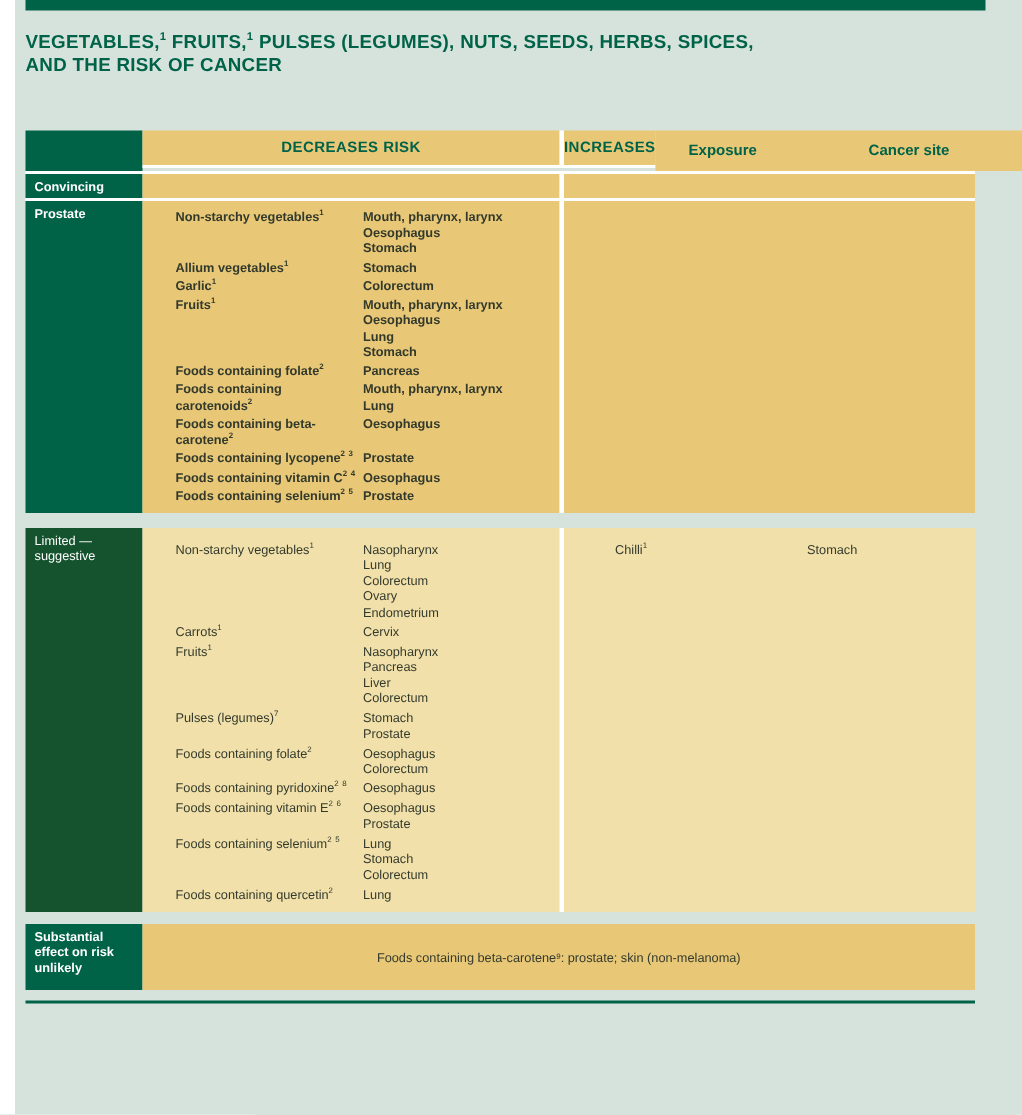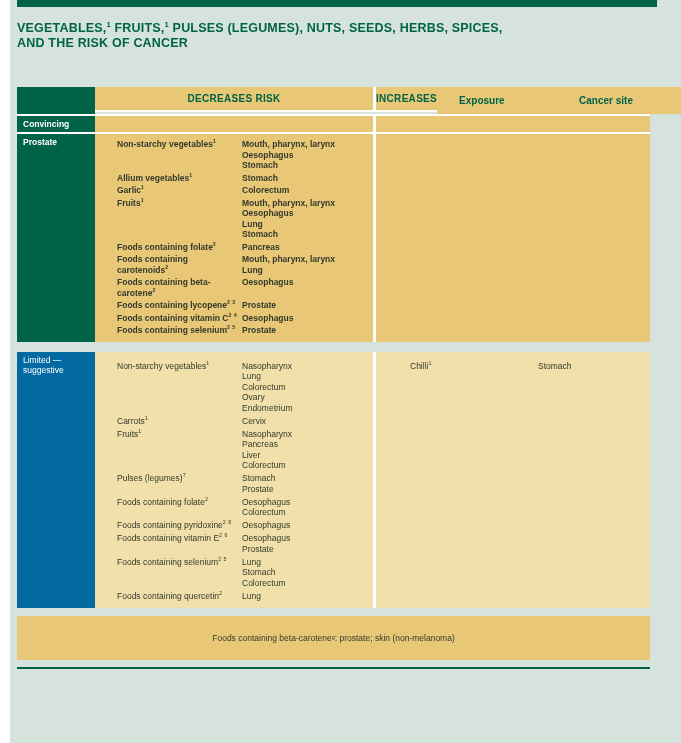--- a/index.html
+++ b/index.html
@@ -30,21 +30,21 @@
     position:absolute; left:7px; top:87px; width:633px;
     font-size:8.5px; color:#333a2c;
   }
   .section, .header-block { display:flex; }
   .label-cell {
     width:78px; flex:0 0 78px; box-sizing:border-box;
     padding:3px 4px 3px 6px; color:#ffffff; font-size:8.5px;
     line-height:10.5px; font-weight:bold;
   }
   .label-cell.dark { background:#006348; }
-  .label-cell.mid  { background:#0369a1; font-weight:normal; }
+  .label-cell.mid  { background:#14532d; font-weight:normal; }
   .vdiv { width:3px; flex:0 0 3px; background:#ffffff; }
   .half.dec { width:278px; flex:0 0 278px; box-sizing:border-box; }
   .half.inc { flex:1 1 auto; box-sizing:border-box; }
   .gold { background:#e8c777; }
   .light-gold { background:#f1e0aa; }
   .header-right { flex:1 1 auto; display:flex; flex-direction:row; }
   .hrow1 { display:flex; height:23px; border-bottom:2.5px solid #ffffff; }
   .group {
     line-height:23px; text-align:center; font-weight:bold;
     color:#006348; font-size:10px; letter-spacing:0.3px;
@@ -221,18 +221,19 @@
               <div class="exposure">Chilli<sup>1</sup></div>
               <div class="sites">Stomach</div>
             </div>
           </div>
       </div>
     </div>
 
     <div class="gap small"></div>
 
     <div class="section unlikely">
+      <div class="label-cell dark">Substantial<br>effect on risk<br>unlikely</div>
       <div class="full-cell gold">Foods containing beta-carotene<sup>9</sup>: prostate; skin (non-melanoma)</div>
     </div>
 
     <div class="bottom-rule"></div>
   </div>
 </div>
 
 </body></html>

